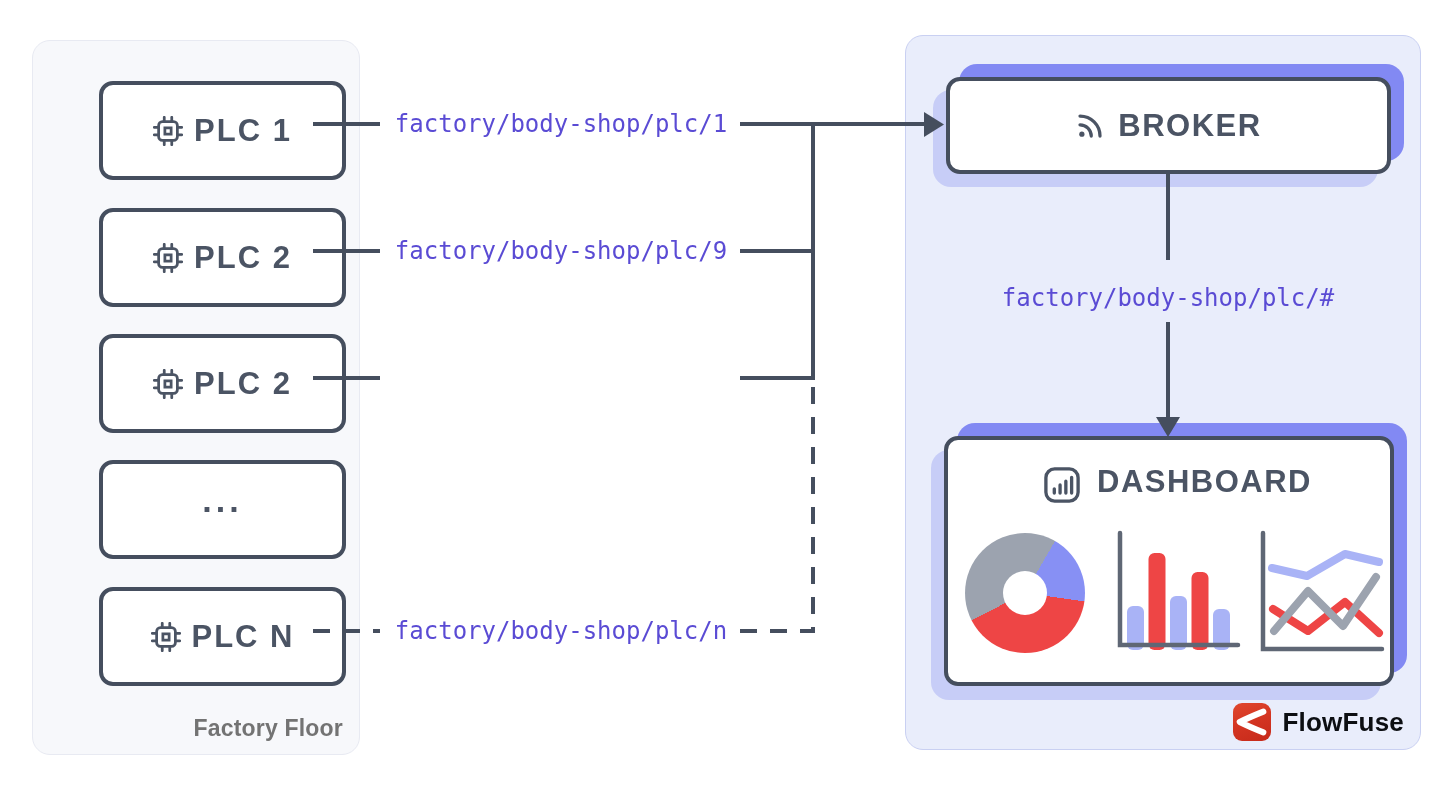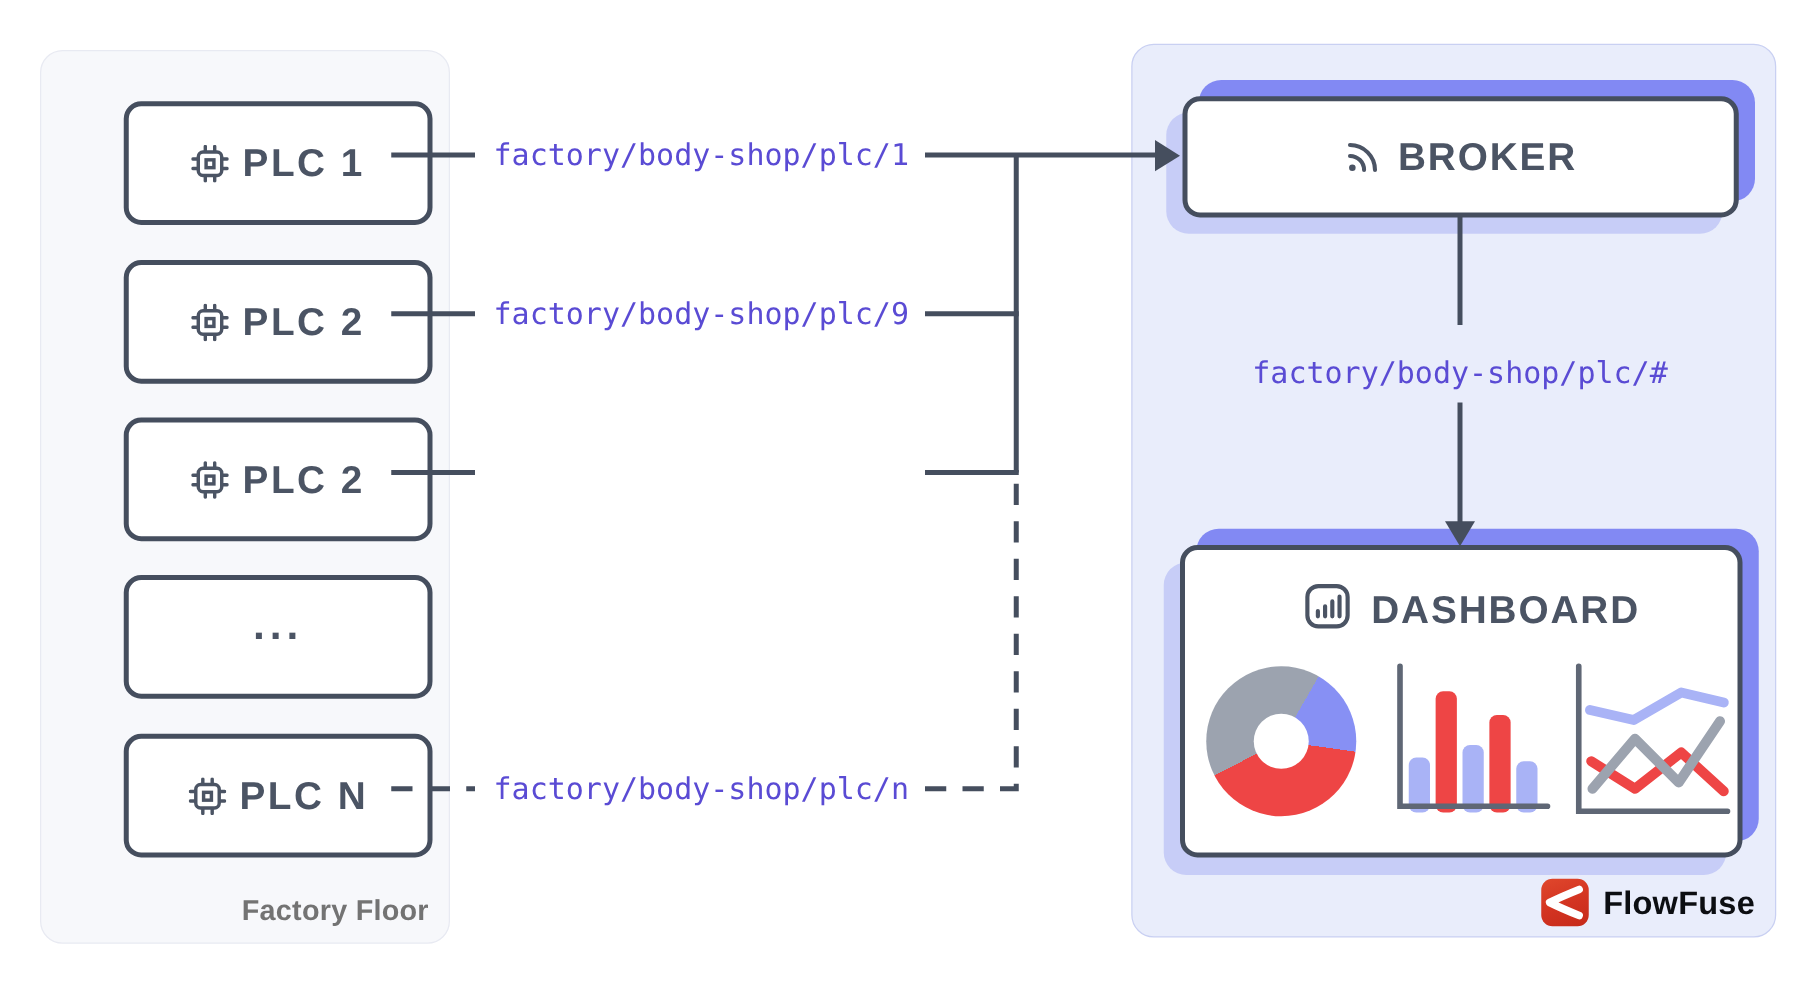--- a/index.html
+++ b/index.html
@@ -43,21 +43,21 @@
   .card-shadow.lavender{background:#c7cdf7;}
   .card{
     position:absolute;box-sizing:border-box;background:#ffffff;
     border:4px solid #454e5e;border-radius:14px;color:#4b5464;
   }
   .card.broker{left:40px;top:41px;width:445px;height:97px;
     display:flex;align-items:center;justify-content:center;gap:13px;}
   .card-title{font-weight:bold;font-size:31px;letter-spacing:1.5px;}
   .card.dashboard{left:38px;top:400px;width:450px;height:250px;}
   .dash-head{position:absolute;left:0;right:0;top:24px;
-    display:flex;align-items:flex-end;justify-content:center;gap:14px;padding-left:15px;}
+    display:flex;align-items:flex-start;justify-content:center;gap:14px;padding-left:15px;}
   
   .donut{position:absolute;left:17px;top:93px;width:120px;height:120px;border-radius:50%;
     background:conic-gradient(#9ca3af 0deg 30deg,#8790f4 30deg 98deg,#ee4545 98deg 243deg,#9ca3af 243deg 360deg);}
   .donut-hole{position:absolute;left:38px;top:38px;width:44px;height:44px;border-radius:50%;background:#ffffff;}
   .mini-charts{position:absolute;left:0;top:0;}
   
   .brand{position:absolute;right:16px;bottom:8px;display:flex;align-items:center;gap:12px;}
   .brand-badge{width:38px;height:38px;border-radius:9px;
     background:linear-gradient(160deg,#e0472c 0%,#d23321 55%,#c62a1a 100%);
     display:flex;align-items:center;justify-content:center;}

